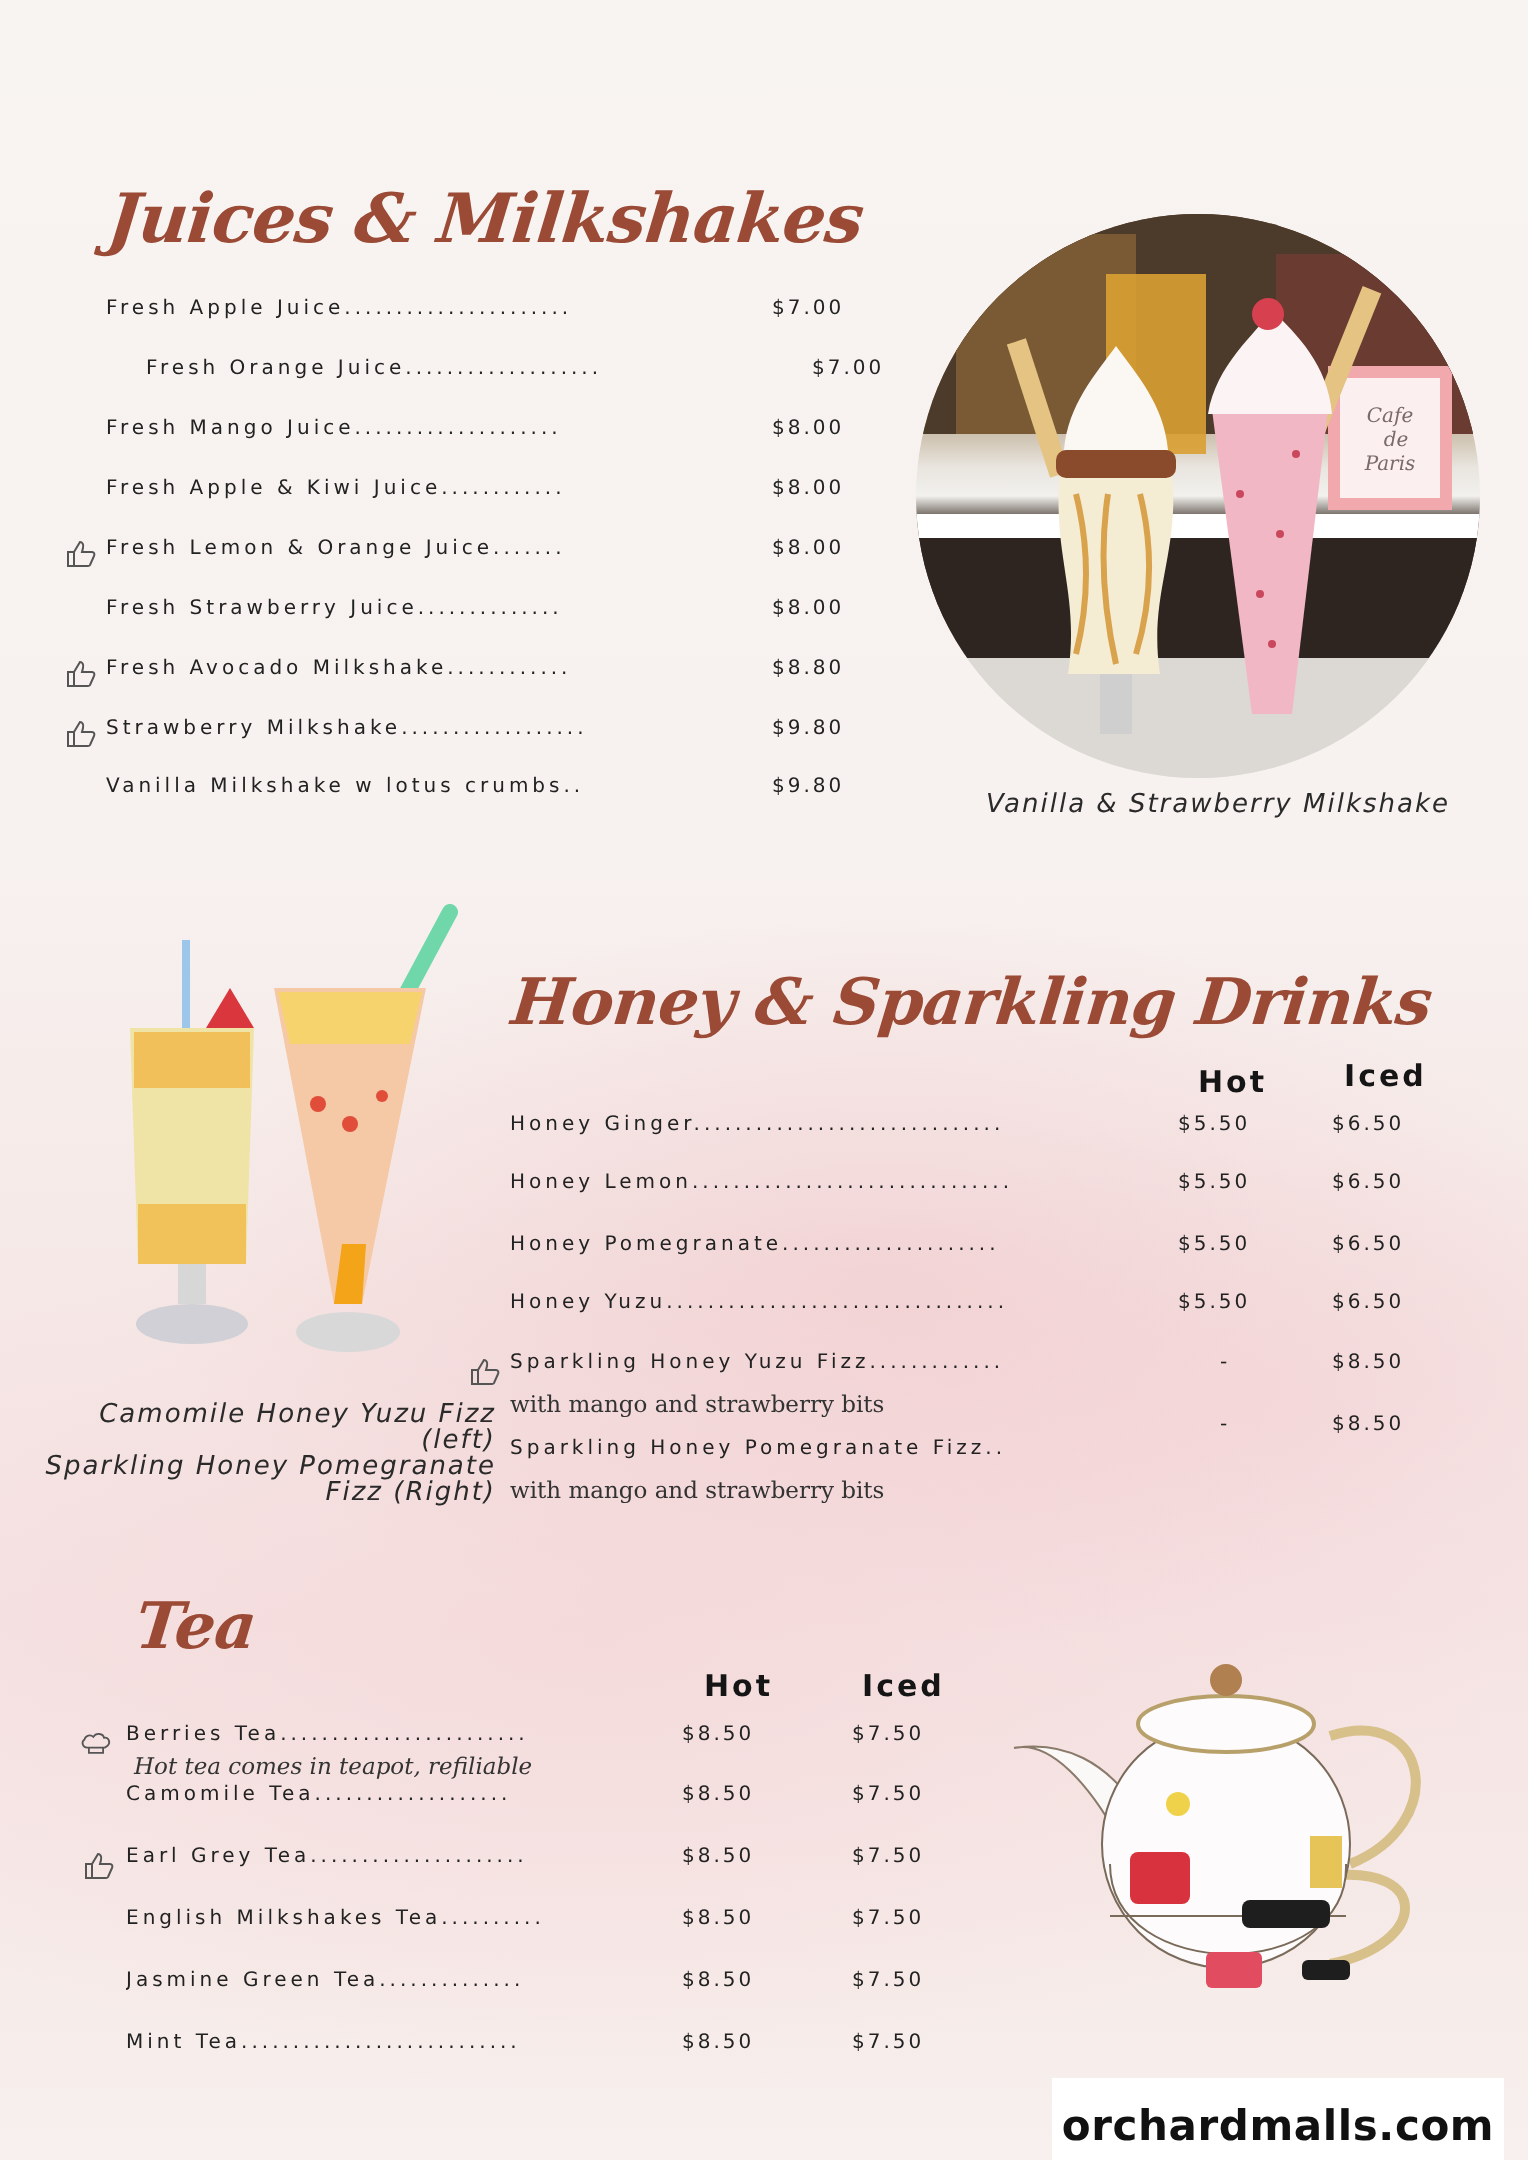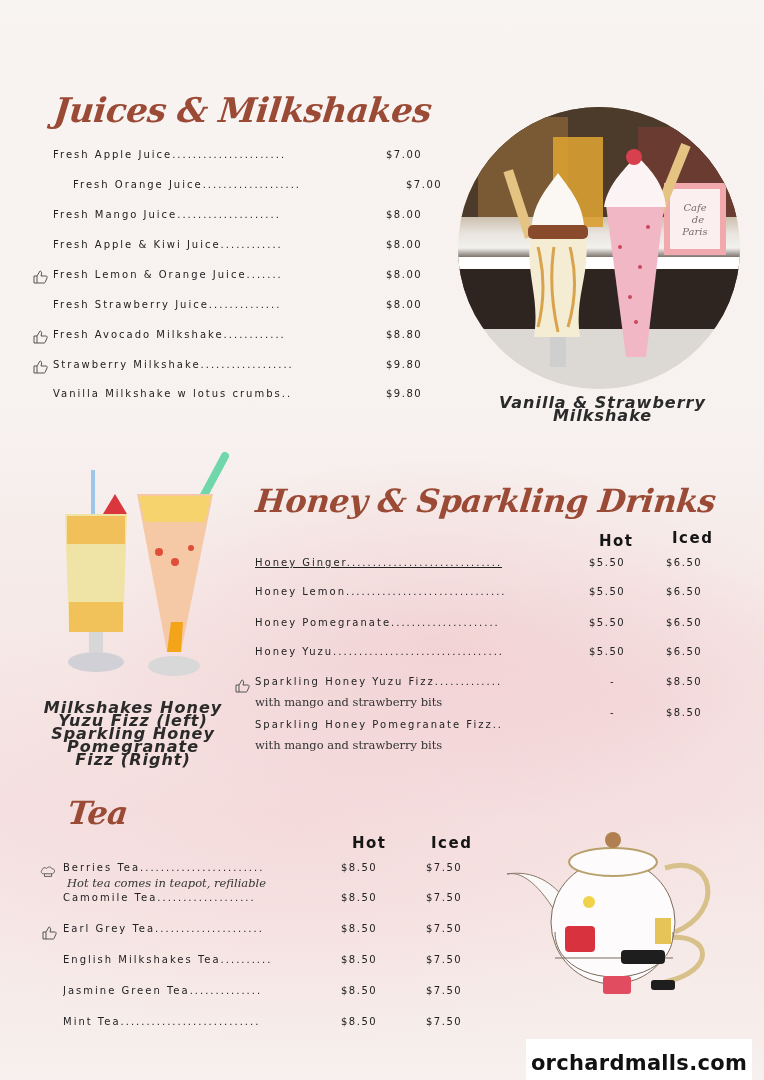--- a/index.html
+++ b/index.html
@@ -55,26 +55,25 @@
     position: absolute;
     font-family: "DejaVu Serif", serif;
     font-size: 11.5px;
     color: #333;
     letter-spacing: 0;
   }
 
   .caption {
     position: absolute;
     font-style: italic;
-    font-size: 16px;
+    font-size: 13px;
     letter-spacing: 1px;
     color: #2a2a2a;
-    text-align: center;
+    text-align: right;
     line-height: 13px;
-    font-weight: bold;
   }
 
   
   .photo-circle {
     position: absolute;
     left: 458px; top: 107px;
     width: 282px; height: 282px;
     border-radius: 50%;
     overflow: hidden;
     background: linear-gradient(180deg, #6b4a2f 0%, #8a6a3a 25%, #e9e5df 45%, #f2f1ee 50%, #3a2d24 55%, #5a4533 70%, #d9d6d2 80%, #e8e6e4 100%);
@@ -204,31 +203,31 @@
     <circle cx="104" cy="100" r="4" fill="#e04d38"></circle>
     <circle cx="120" cy="110" r="4" fill="#e04d38"></circle>
     <circle cx="136" cy="96" r="3" fill="#e04d38"></circle>
     <ellipse cx="119" cy="214" rx="26" ry="10" fill="#d8d8d8"></ellipse>
   </svg>
   <svg class="icon-thumb" style="left:235px; top:679px;" viewBox="0 0 16 14">
       <path d="M1 6h3v7H1z M4 6l3-5c1 0 2 1 1.5 3L8 6h5c1 0 1.5 1 1 2l-2 4.5c-.3.5-.7.5-1 .5H4" fill="none" stroke="#555" stroke-width="1"></path>
     </svg>
 
   <div class="caption" style="left:18px; top:701px; width:230px;">
-    <div>Milkshakes Honey Yuzu Fizz (left)</div>
+    <div>Camomile Honey Yuzu Fizz (left)</div>
     <div>Sparkling Honey Pomegranate</div>
     <div>Fizz (Right)</div>
   </div>
 
   <div class="section-title" style="left:256px; top:482px; font-size:32px;">Honey &amp; Sparkling Drinks</div>
 
   <div class="col-head" style="left:599px; top:532px;">Hot</div>
   <div class="col-head" style="left:672px; top:529px;">Iced</div>
 
-  <div class="row" style="left:255px; top:557px;text-decoration:underline;">
+  <div class="row" style="left:255px; top:557px;">
     <span class="name">Honey Ginger..............................</span>
     <span class="price" style="left:334px;">$5.50</span>
     <span class="price" style="left:411px;">$6.50</span>
   </div>
   <div class="row" style="left:255px; top:586px;align-items:center;">
     <span class="name">Honey Lemon...............................</span>
     <span class="price" style="left:334px;">$5.50</span>
     <span class="price" style="left:411px;">$6.50</span>
   </div>
   <div class="row" style="left:255px; top:617px;">

